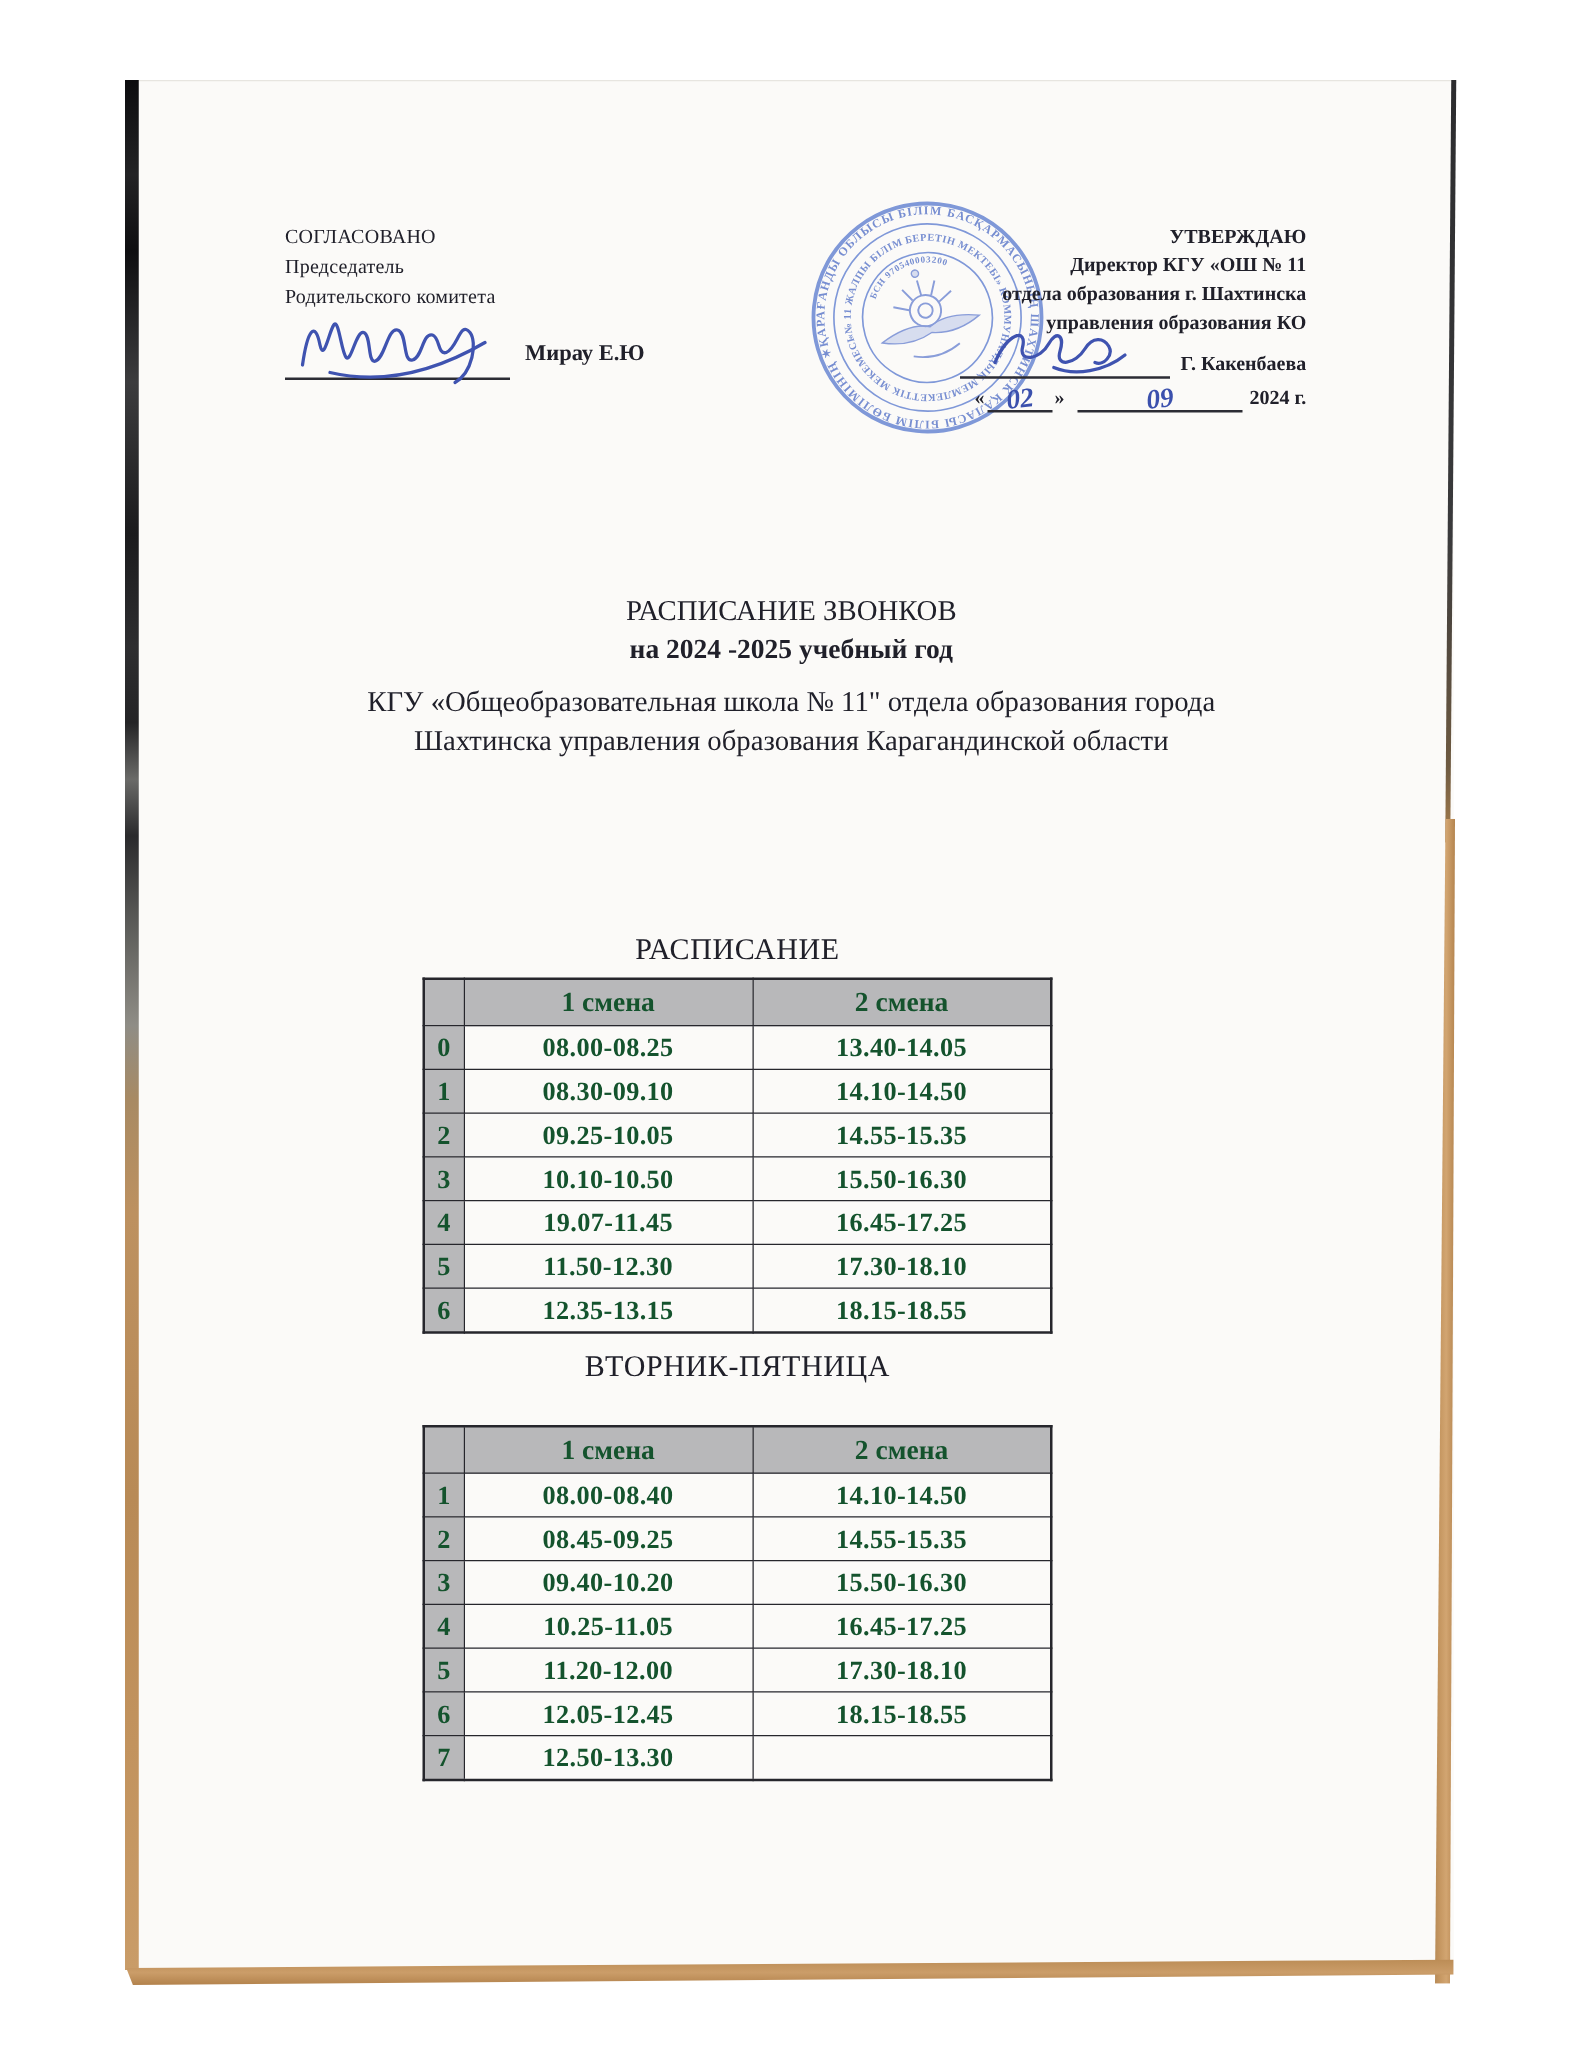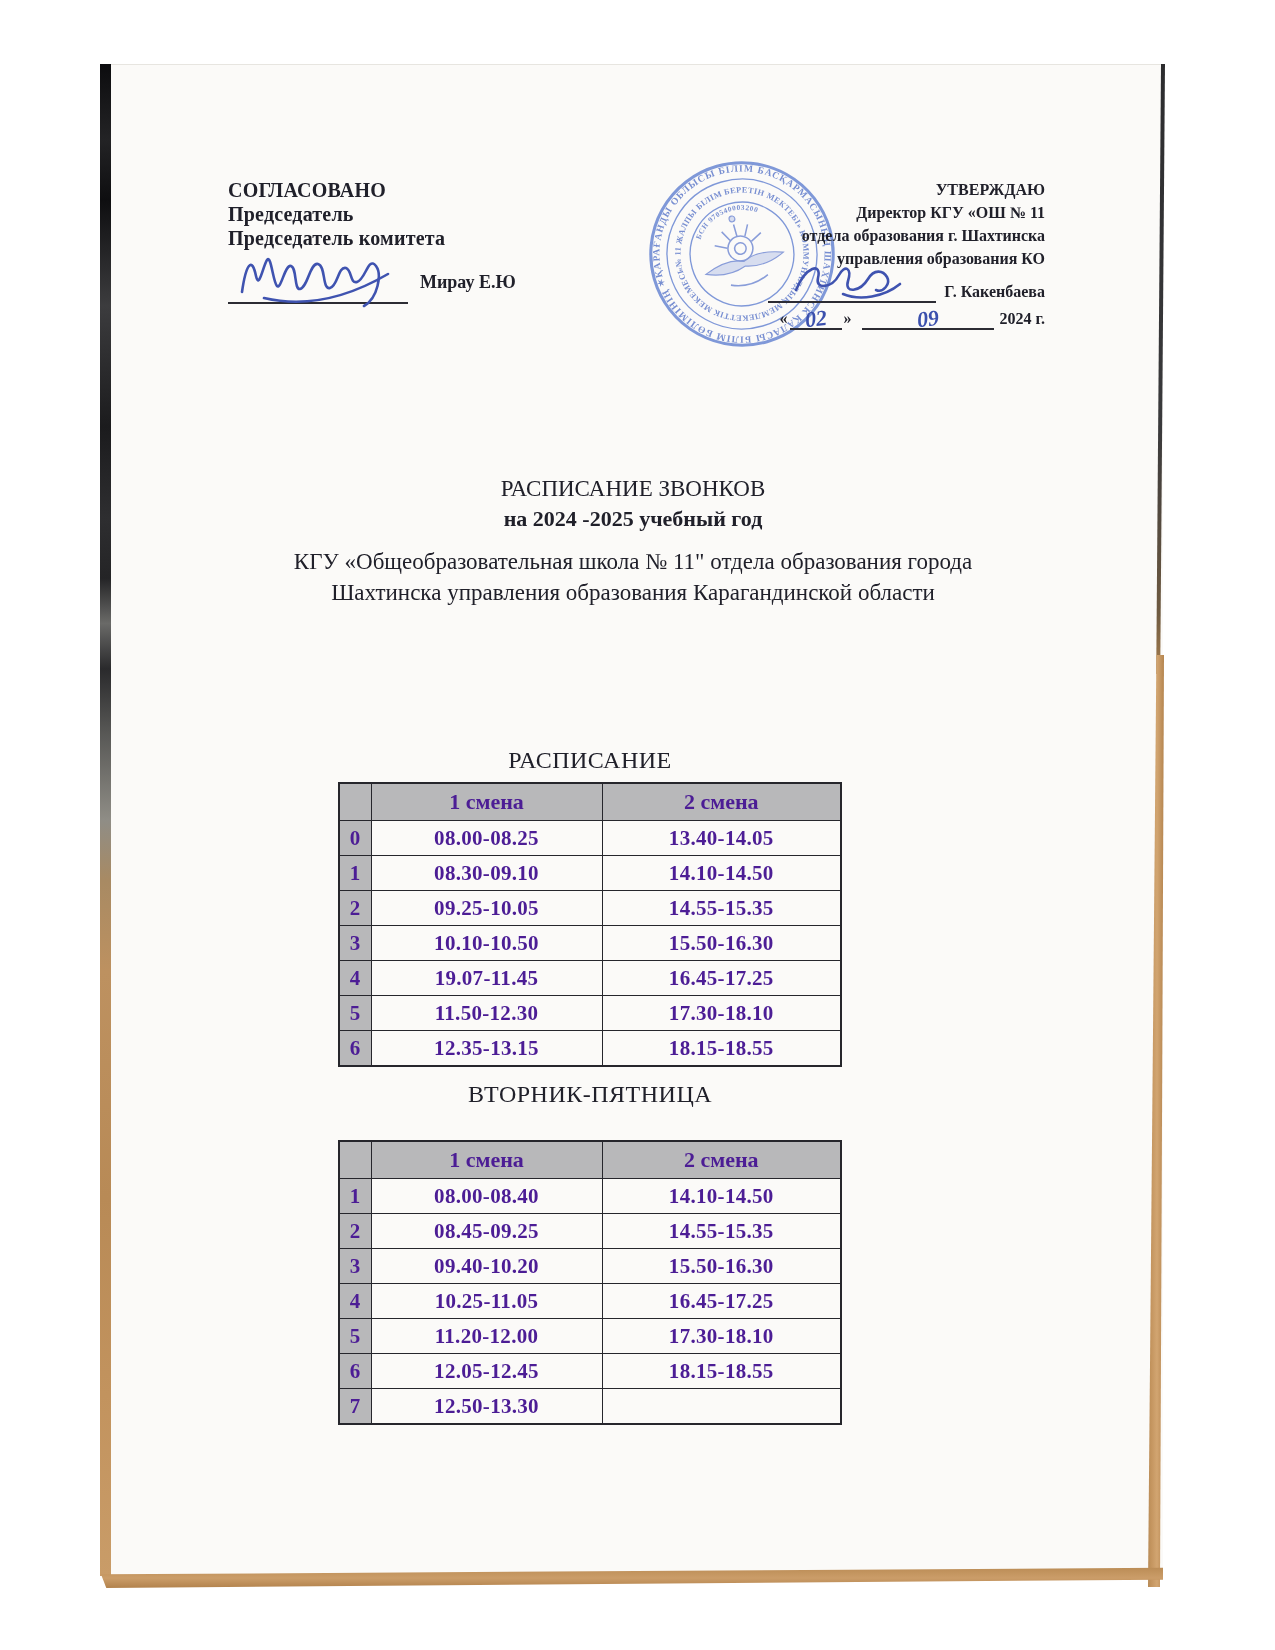--- a/index.html
+++ b/index.html
@@ -30,21 +30,21 @@
     clip-path:polygon(62% 0%, 100% 0%, 80% 100%, 20% 100%);
   }
   .edge-bottom-wood{
     position:absolute;left:101px;top:1566px;width:1062px;height:22px;
     background:linear-gradient(180deg,#b98a53 0%,#cb9d69 55%,#b2824c 100%);
     clip-path:polygon(0% 38%, 100% 8%, 100% 62%, 0.5% 100%);
   }
   
   .hdr-left{
     position:absolute;left:228px;top:178px;width:330px;
-    font-weight:bold;font-size:20px;line-height:24px;letter-spacing:.2px;
+    font-weight:normal;font-size:16px;line-height:24px;letter-spacing:.2px;
   }
   .hdr-right{
     position:absolute;left:733px;top:178px;width:312px;text-align:right;
     font-weight:bold;font-size:16px;line-height:23px;z-index:2;
   }
   .sig-line-left{
     position:absolute;left:228px;top:278px;width:180px;height:24px;
     border-bottom:2px solid #2c2c34;
   }
   .sig-name-left{
@@ -87,40 +87,40 @@
     position:absolute;border-collapse:collapse;table-layout:fixed;width:502px;
     border:2.5px solid #26262c;
   }
   .tbl-1{left:338px;top:782px;}
   .tbl-2{left:338px;top:1140px;}
   table.bells col.c-num{width:32px;}
   table.bells col.c-s1{width:231px;}
   table.bells col.c-s2{width:239px;}
   table.bells th,table.bells td{
     border:1.6px solid #26262c;text-align:center;vertical-align:middle;
-    font-weight:bold;color:#4c1d95;padding:0;
+    font-weight:bold;color:#14532d;padding:0;
   }
   table.bells thead th{background:#b8b8ba;height:36px;font-size:22px;}
   table.bells tbody th{background:#b8b8ba;font-size:20px;}
   table.bells tbody th,table.bells tbody td{height:34px;font-size:21px;letter-spacing:.3px;}
   table.bells tbody td{background:transparent;}
 </style>
 </head>
 <body>
 
 <div class="paper"></div>
 <div class="edge-left-dark"></div>
 <div class="edge-right-dark"></div>
 <div class="edge-right-wood"></div>
 <div class="edge-bottom-wood"></div>
 
 <div class="hdr-left">
   <div>СОГЛАСОВАНО</div>
   <div>Председатель</div>
-  <div>Председатель комитета</div>
+  <div>Родительского комитета</div>
 </div>
 <svg class="scribble" style="left:236px;top:240px;" width="170" height="72" viewBox="0 0 170 72">
   <path d="M6,52 C10,24 16,16 20,36 C23,50 27,26 31,20 C35,14 37,42 41,46 C45,50 49,24 55,26 C61,28 58,50 64,49 C72,47 74,22 82,24 C90,26 86,50 94,48 C102,46 102,26 110,28 C116,30 114,44 121,42 C130,39 132,16 140,26 C146,34 142,58 128,66"></path>
   <path d="M28,58 C62,66 104,62 152,34"></path>
 </svg>
 <div class="sig-line-left"></div>
 <div class="sig-name-left">Мирау Е.Ю</div>
 
 <svg class="stamp" viewBox="0 0 200 200">
   <defs>

